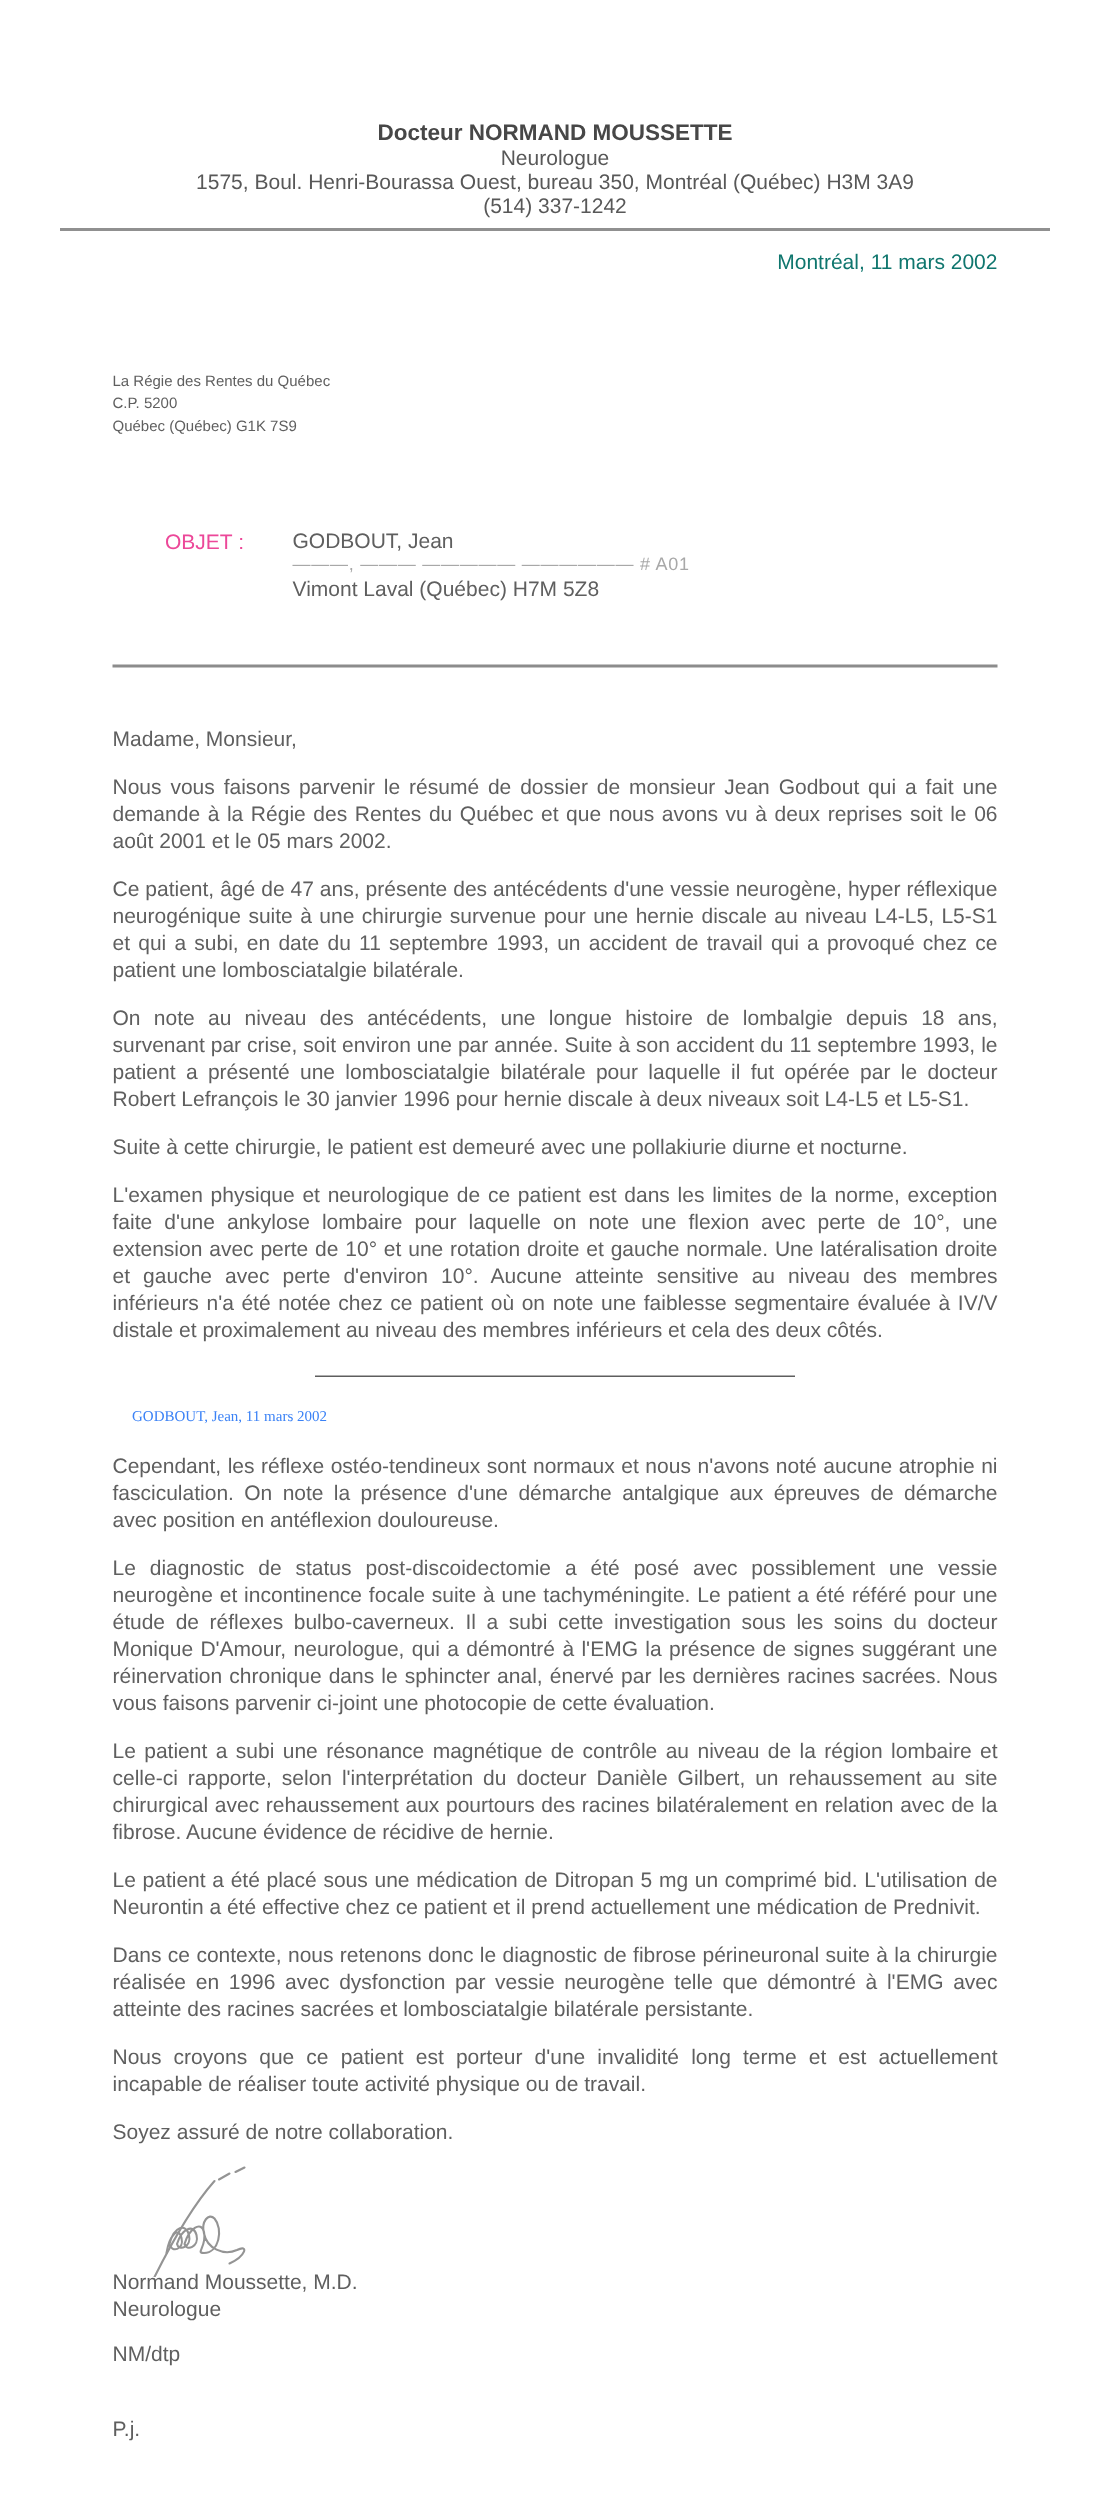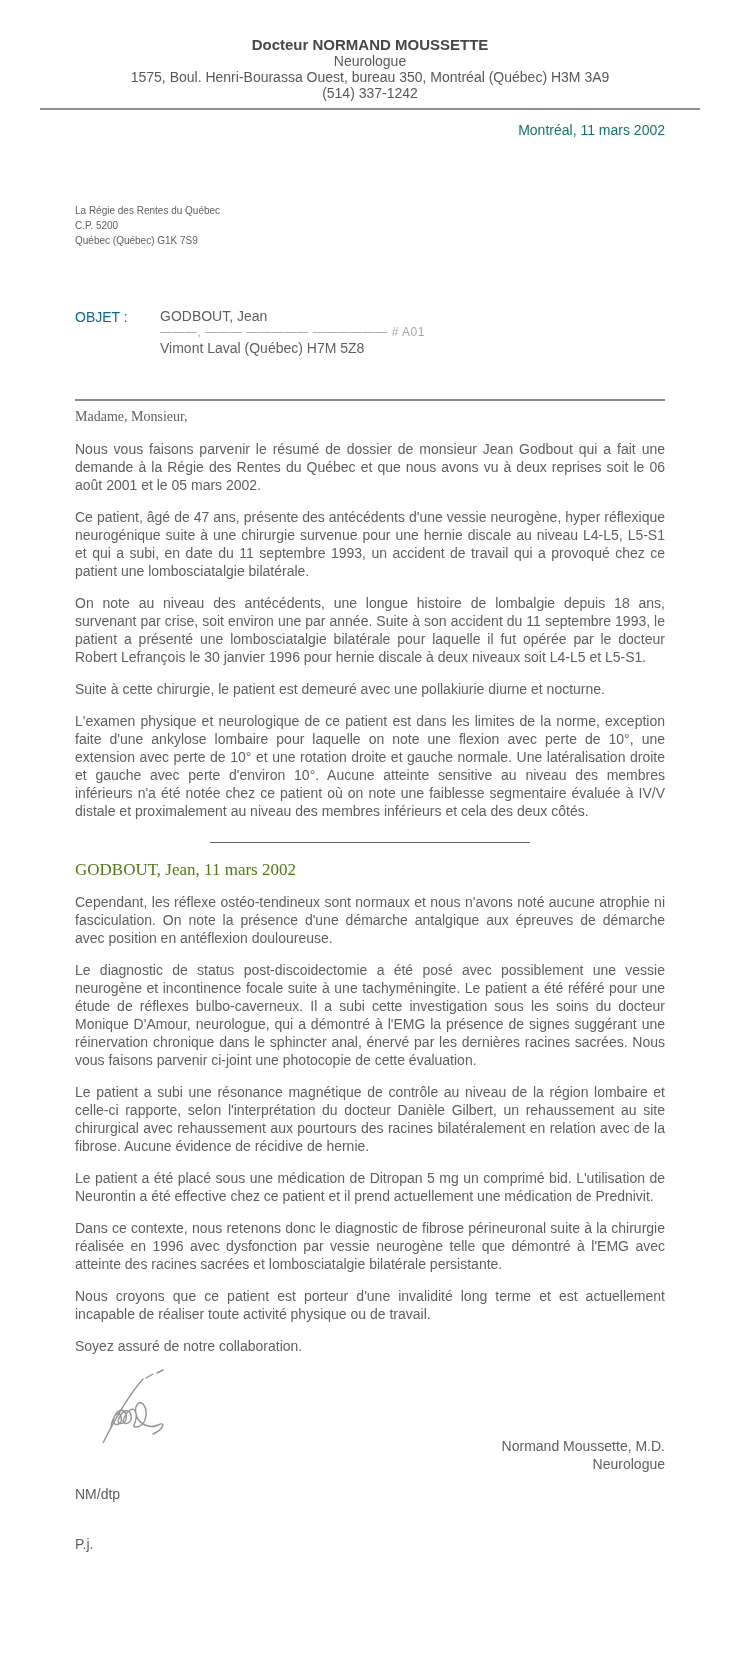--- a/index.html
+++ b/index.html
@@ -9,74 +9,75 @@
   }
   body {
     width: 740px;
     height: 1673px;
     overflow: hidden;
   }
   .page {
     box-sizing: border-box;
     width: 740px;
     height: 1256px;
-    padding: 36px 75px 0 75px;
+    padding: 80px 75px 0 75px;
     font-family: "Liberation Sans", "DejaVu Sans", sans-serif;
     font-size: 14px;
     line-height: 18px;
     color: #5f5f5f;
   }
   
   .letterhead { text-align: center; line-height: 16px; }
   .lh-name  { font-weight: bold; font-size: 15px; color: #474747; line-height: 17px; }
   .lh-line  { font-size: 14px; color: #585858; }
   .rule-top {
     height: 2px; background: #7d7d7d;
     margin: 7px -35px 0 -35px;
     opacity: .85;
   }
   
   .dateline { text-align: right; margin-top: 11px; color: #0f766e; }
   
   .recipient { margin-top: 64px; line-height: 15px; font-size: 10px; }
   
   .subject { margin-top: 60px; display: flex; }
-  .subject-label { width: 85px; flex: none; color: #0369a1; }
+  .subject-label { width: 85px; flex: none; color: #ec4899; margin-left: 35px; }
   .subject-value { line-height: 17px; }
   .subject-redacted {
     color: #a8a8a8;
     font-size: 12px;
     letter-spacing: .5px;
     line-height: 15px;
     white-space: nowrap;
   }
   .rule-objet {
     height: 1.5px; background: #808080;
     margin: 42px 0 0 0;
     opacity: .9;
   }
   
-  .salutation { margin-top: 7px; font-family: Liberation Serif, serif; }
+  .salutation { margin-top: 38px; }
   .body-par {
     margin: 14px 0 0 0;
     text-align: justify;
   }
   .rule-break {
     width: 320px; height: 1px; background: #5e5e5e;
     margin: 22px auto 0 auto;
   }
   .p2-header {
     margin-top: 18px;
     font-family: "Liberation Serif", "DejaVu Serif", serif;
-    font-size: 17px;
-    color: #4d7c0f;
+    font-size: 10px;
+    color: #3b82f6;
+    margin-left: 13px;
   }
   .p7 { }
   
-  .sig-block { margin-top: 14px; text-align: right; }
+  .sig-block { margin-top: 14px; }
   .sig-svg { display: block; height: 74px; margin: 8px 0 -6px 14px; }
   .sig-name  { line-height: 18px; }
   .initials  { margin-top: 12px; }
   .enclosure { margin-top: 32px; }
 </style>
 </head>
 <body>
 
 <div class="page">
 

